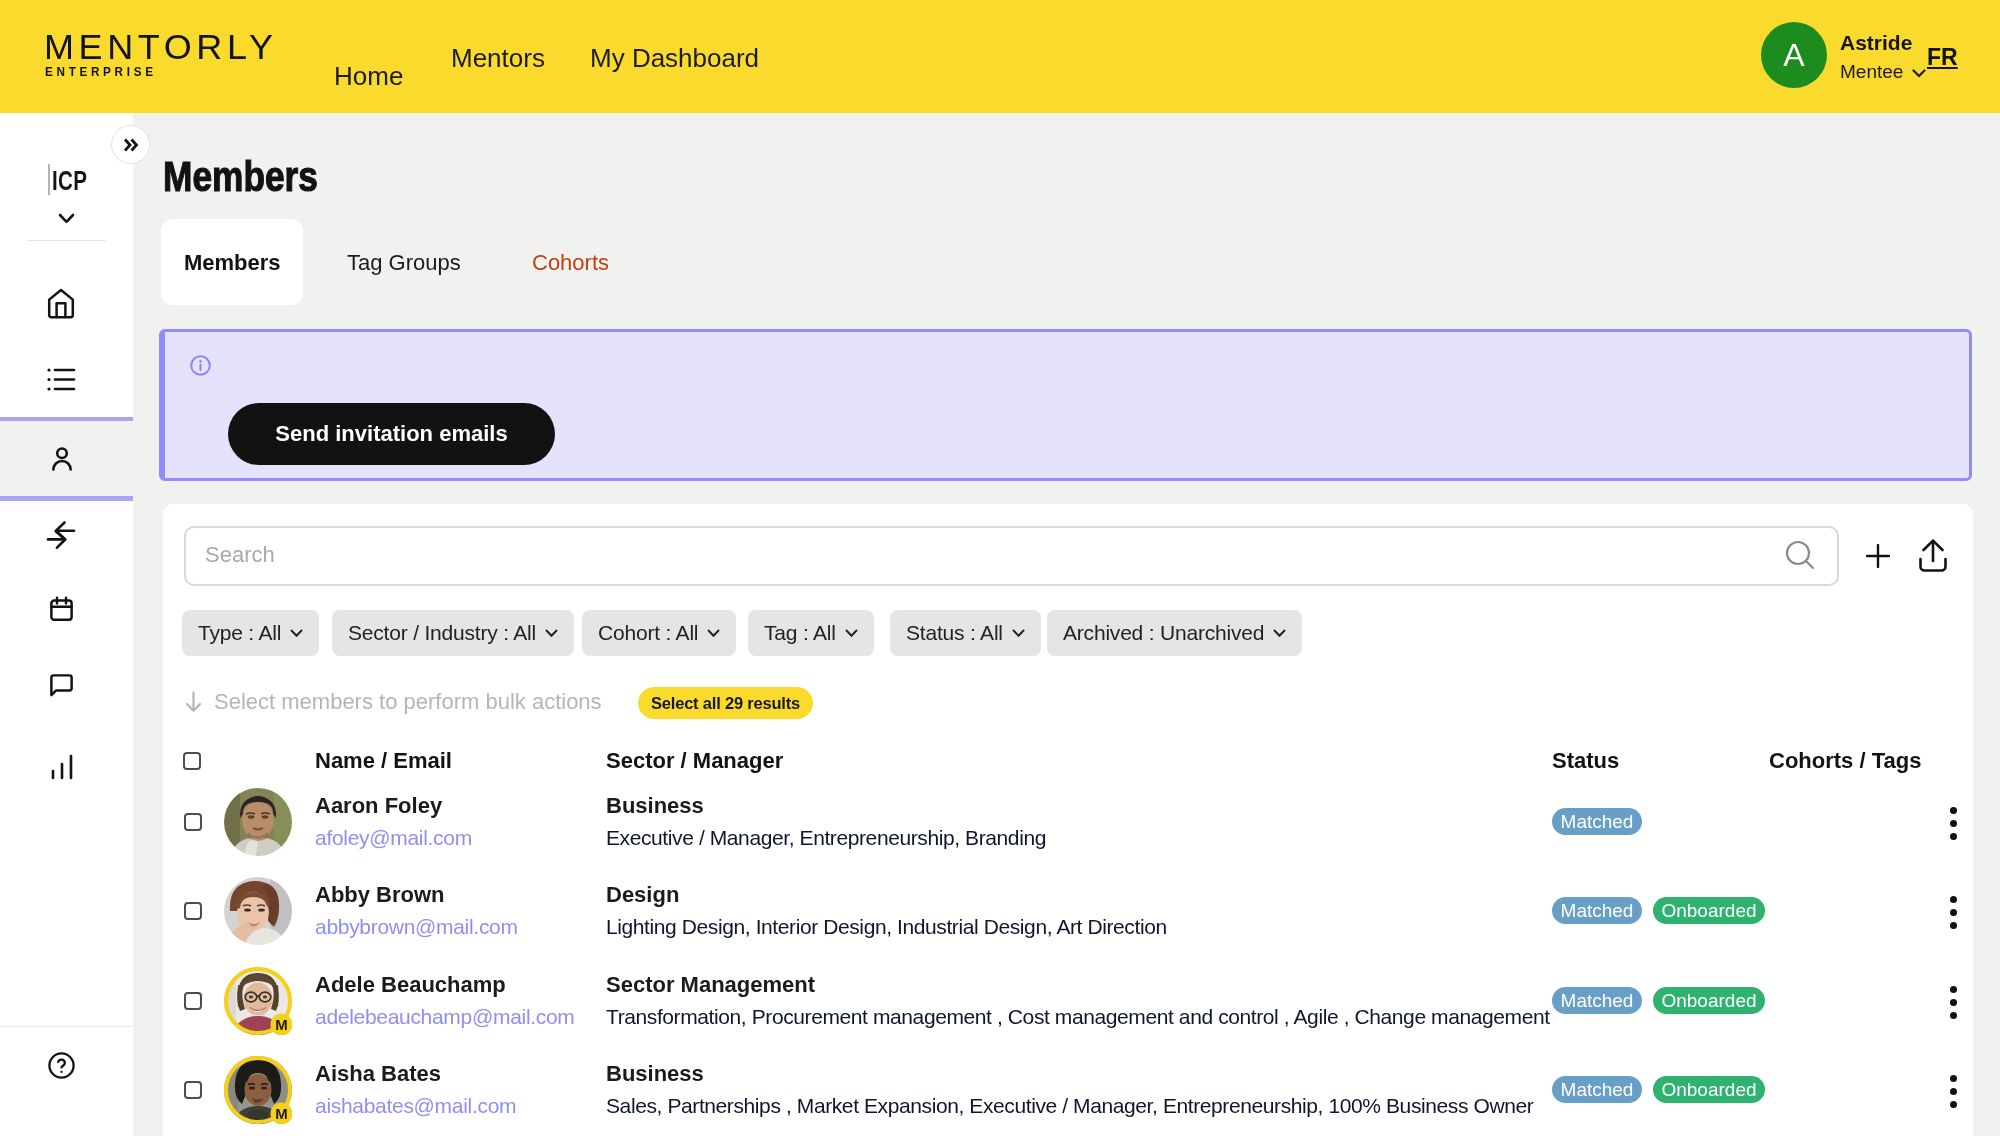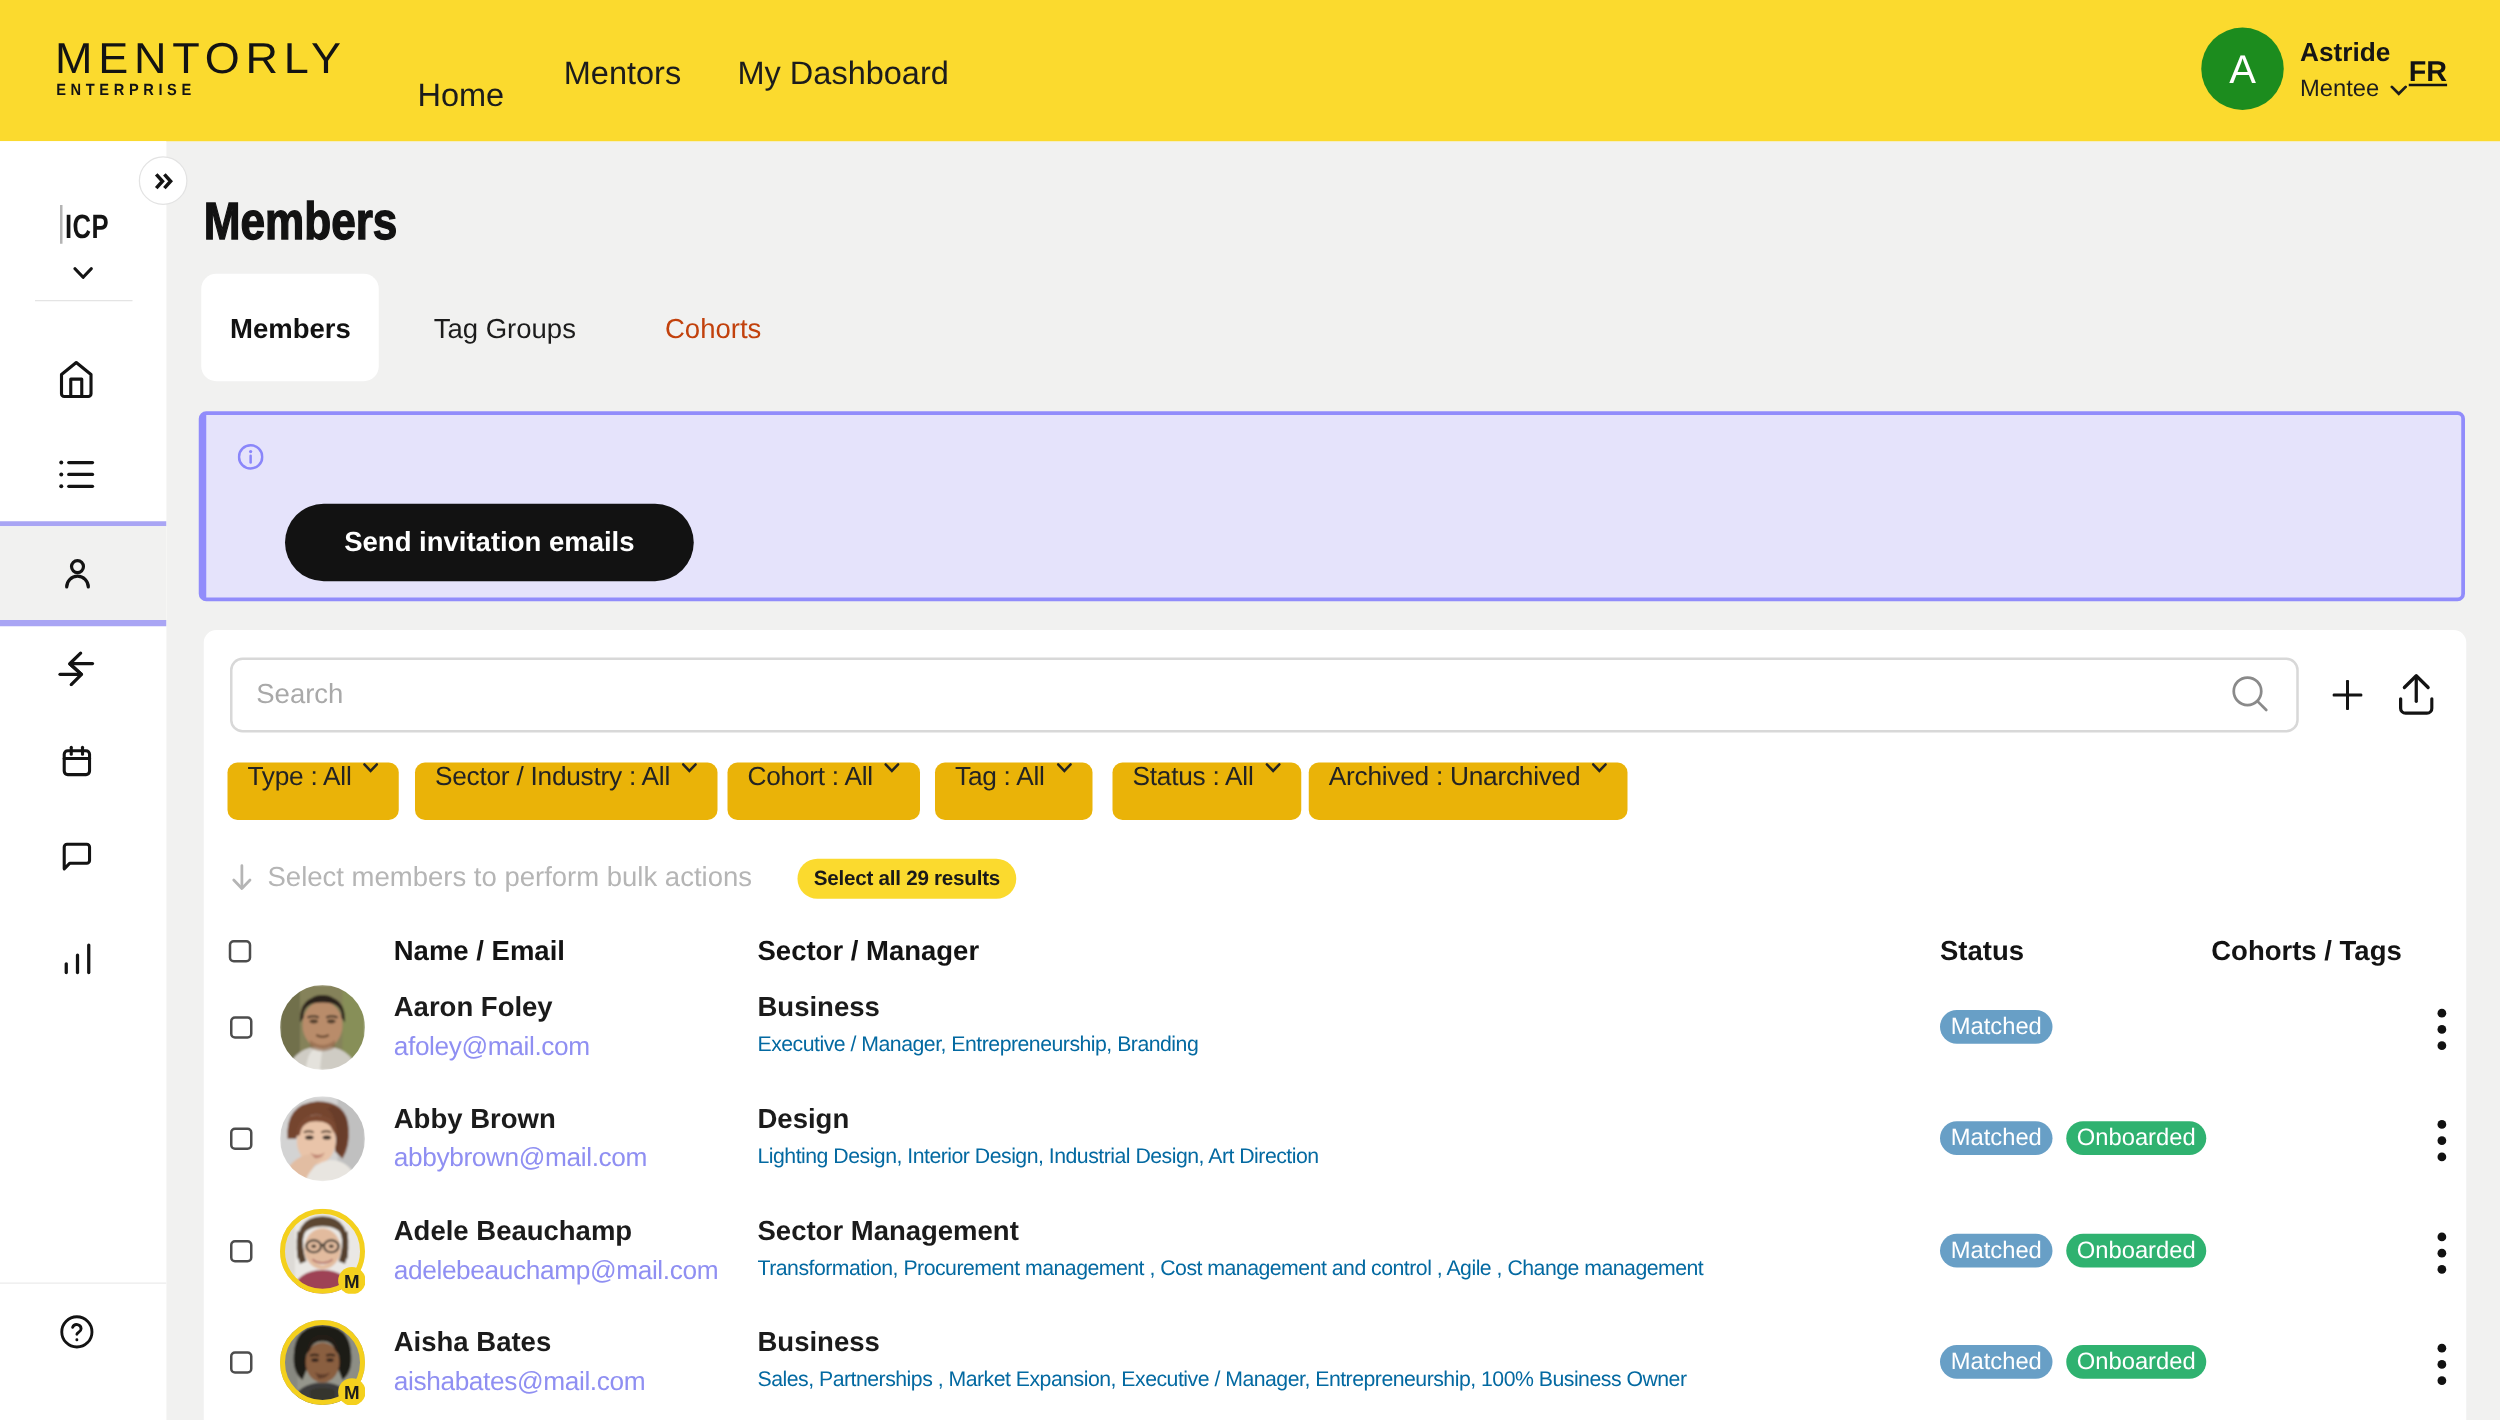--- a/index.html
+++ b/index.html
@@ -4,26 +4,26 @@
 <style>
   * { margin:0; padding:0; box-sizing:border-box; }
   html,body { width:2000px; height:1136px; font-family:"Liberation Sans", sans-serif; background:#fff; overflow:hidden; }
   .abs { position:absolute; }
   #page { position:relative; width:2000px; height:988px; }
   #header { position:absolute; left:0; top:0; width:2000px; height:113px; background:#fbda2e; }
   #mainbg { position:absolute; left:133px; top:113px; width:1867px; height:1023px; background:#f1f1f0; }
   #sidebar { position:absolute; left:0; top:113px; width:133px; height:1023px; background:#ffffff; }
   .nav { font-size:26px; color:#1c1c1c; }
   #panel { position:absolute; left:163px; top:504px; width:1810px; height:632px; background:#ffffff; border-radius:10px 10px 0 0; }
-  .chip { position:absolute; top:610px; height:46px; background:#eab308; border-radius:8px; font-size:21px; letter-spacing:-0.2px; color:#232323; display:flex; padding:0 16px; white-space:nowrap; }
+  .chip { position:absolute; top:610px; height:46px; background:#e5e5e5; border-radius:8px; font-size:21px; letter-spacing:-0.2px; color:#232323; display:flex; align-items:center; padding:0 16px; white-space:nowrap; }
   .chip svg { margin-left:9px; }
   .pill { position:absolute; height:27px; border-radius:14px; color:#fff; font-size:19px; display:flex; align-items:center; justify-content:center; }
   .cell-name { font-size:22px; font-weight:bold; color:#1b1b1b; white-space:nowrap; }
   .cell-email { font-size:21px; color:#8f8ff2; white-space:nowrap; letter-spacing:-0.3px; }
-  .cell-detail { font-size:17px; color:#0369a1; white-space:nowrap; letter-spacing:-0.4px; }
+  .cell-detail { font-size:21px; color:#0f172a; white-space:nowrap; letter-spacing:-0.4px; }
   .cbx { position:absolute; width:18px; height:18px; border:2px solid #4d4d4d; border-radius:4px; background:#fff; }
   .dots { position:absolute; left:1950px; width:7px; }
   .dots span { display:block; width:7px; height:7px; border-radius:50%; background:#111; margin-bottom:6px; }
 </style>
 </head>
 <body>
 <div id="page">
   <div id="mainbg"></div>
   <div id="header"></div>
   <div id="sidebar"></div>

